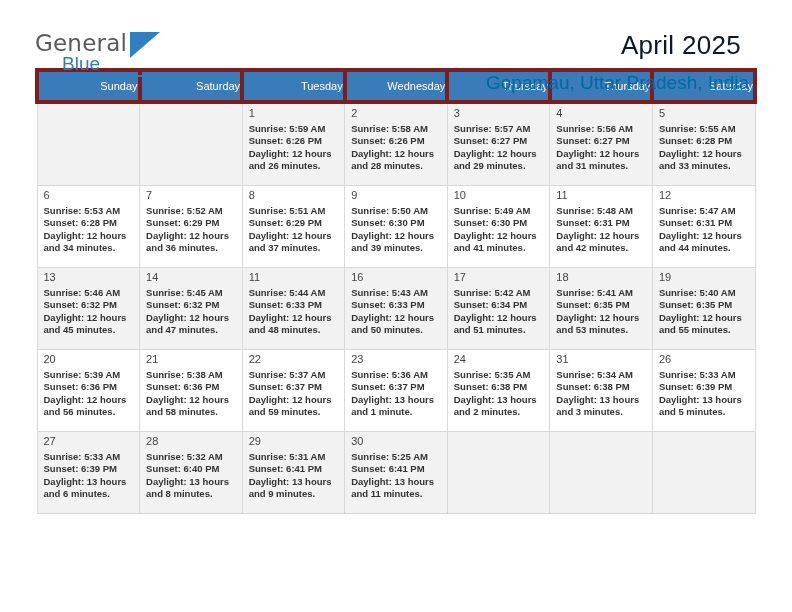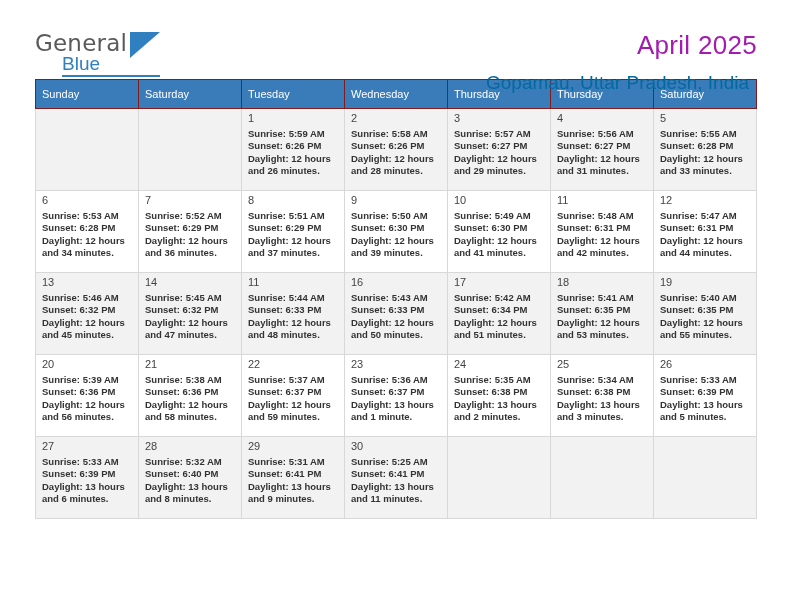--- a/index.html
+++ b/index.html
@@ -17,21 +17,21 @@
   .page {
     position: relative;
     width: 792px;
     height: 612px;
     box-sizing: border-box;
     padding: 0 35px;
   }
   
   .header {
     position: relative;
-    height: 79px;
+    height: 68px;
   }
   .logo {
     position: absolute;
     left: 0;
     top: 30px;
     width: 200px;
     height: 52px;
   }
   .logo-general {
     font-size: 23px;
@@ -59,24 +59,24 @@
   .logo-underline {
     position: absolute;
     left: 27px;
     top: 45px;
     width: 98px;
     height: 2px;
     background: #2f7fc1;
   }
   .title {
     position: absolute;
-    right: 0;
+    right: 16px;
     top: 30px;
     font-size: 26px;
-    color: #a21caf;
+    color: #0f172a;
     text-align: right;
     letter-spacing: .3px;
   }
   .subtitle {
     position: absolute;
     right: 8px;
     top: 72px;
     font-size: 19px;
     color: #0369a1;
     text-align: right;
@@ -85,24 +85,24 @@
   table.cal {
     width: 722px;
     border-collapse: collapse;
     table-layout: fixed;
   }
   table.cal th {
     background: #3a7cb9;
     color: #ffffff;
     font-size: 11px;
     font-weight: normal;
-    text-align: left;
+    text-align: right;
     padding: 5px 0 5px 6px;
     height: 18px;
-    border: 1px solid #7f1d1d;
+    border: 4px solid #7f1d1d;
   }
   table.cal td {
     vertical-align: top;
     border: 1px solid #d8d8d8;
     height: 76px;
     padding: 3px 5px 2px 6px;
     font-size: 9.5px;
     line-height: 12.6px;
     color: #333333;
   }
@@ -330,21 +330,21 @@
 and 1 minute.</span>
           </td>
         <td>
             <span class="daynum">24</span>
             <span class="info">Sunrise: 5:35 AM
 Sunset: 6:38 PM
 Daylight: 13 hours
 and 2 minutes.</span>
           </td>
         <td>
-            <span class="daynum">25</span>
+            <span class="daynum">31</span>
             <span class="info">Sunrise: 5:34 AM
 Sunset: 6:38 PM
 Daylight: 13 hours
 and 3 minutes.</span>
           </td>
         <td>
             <span class="daynum">26</span>
             <span class="info">Sunrise: 5:33 AM
 Sunset: 6:39 PM
 Daylight: 13 hours

